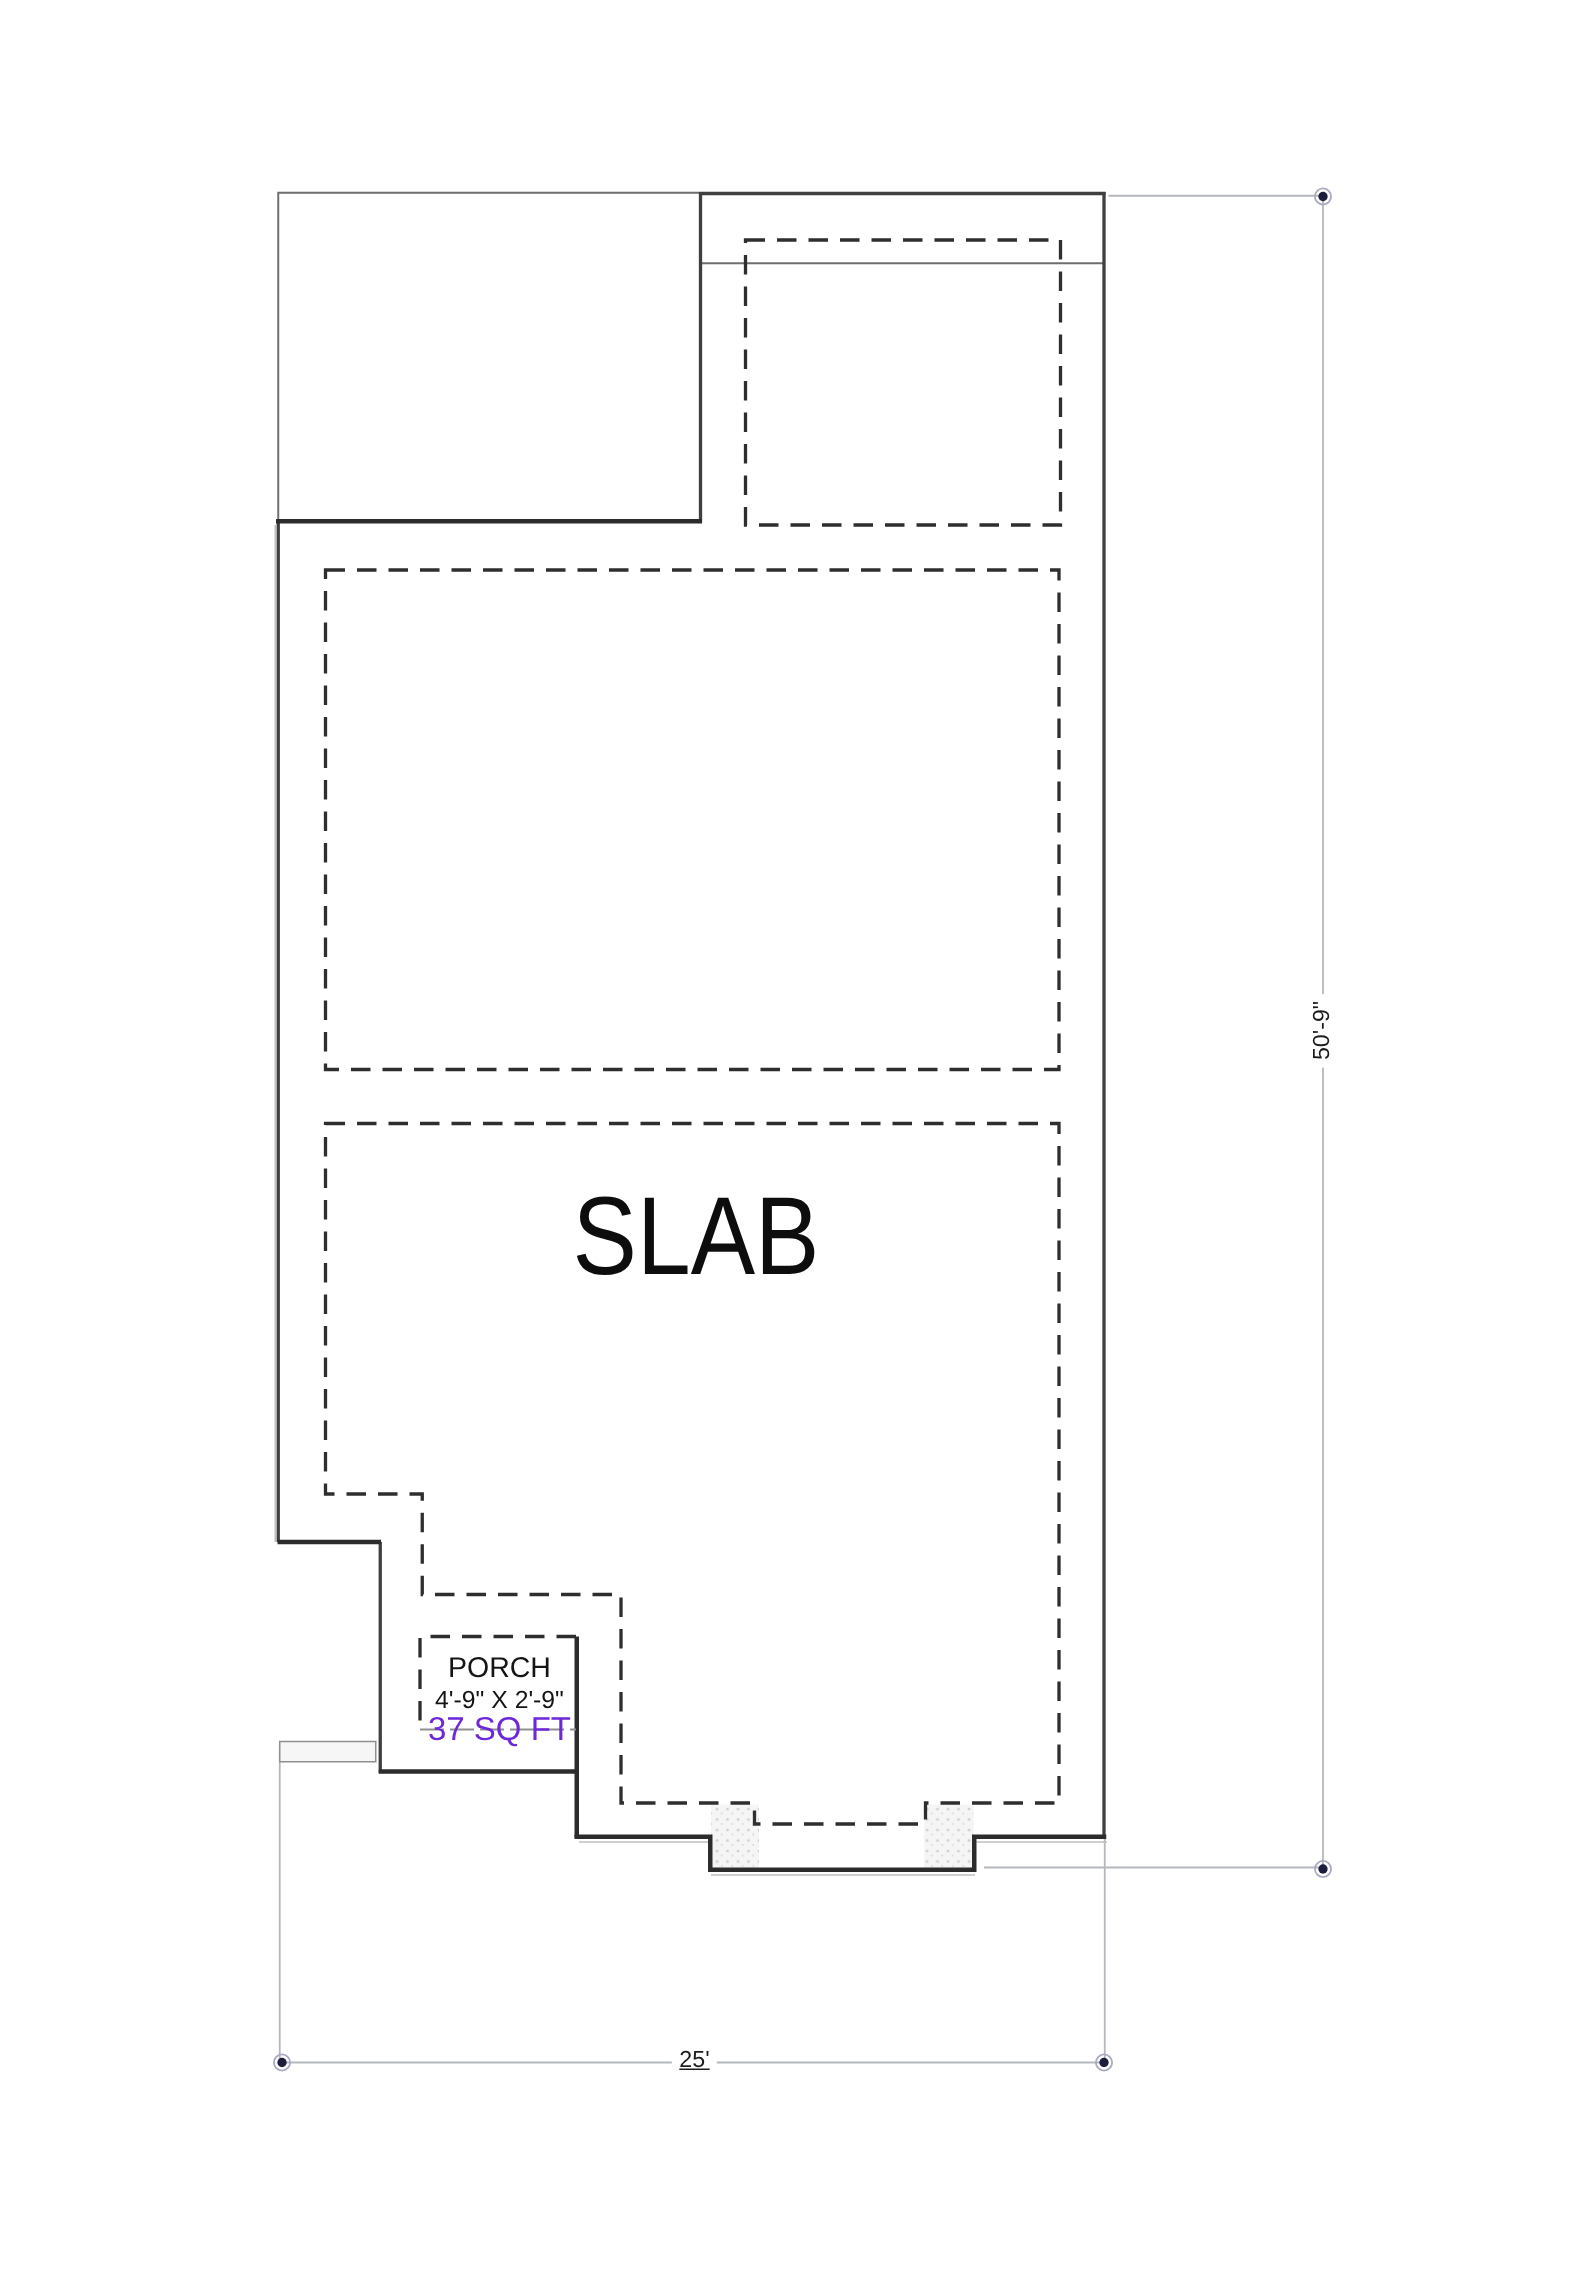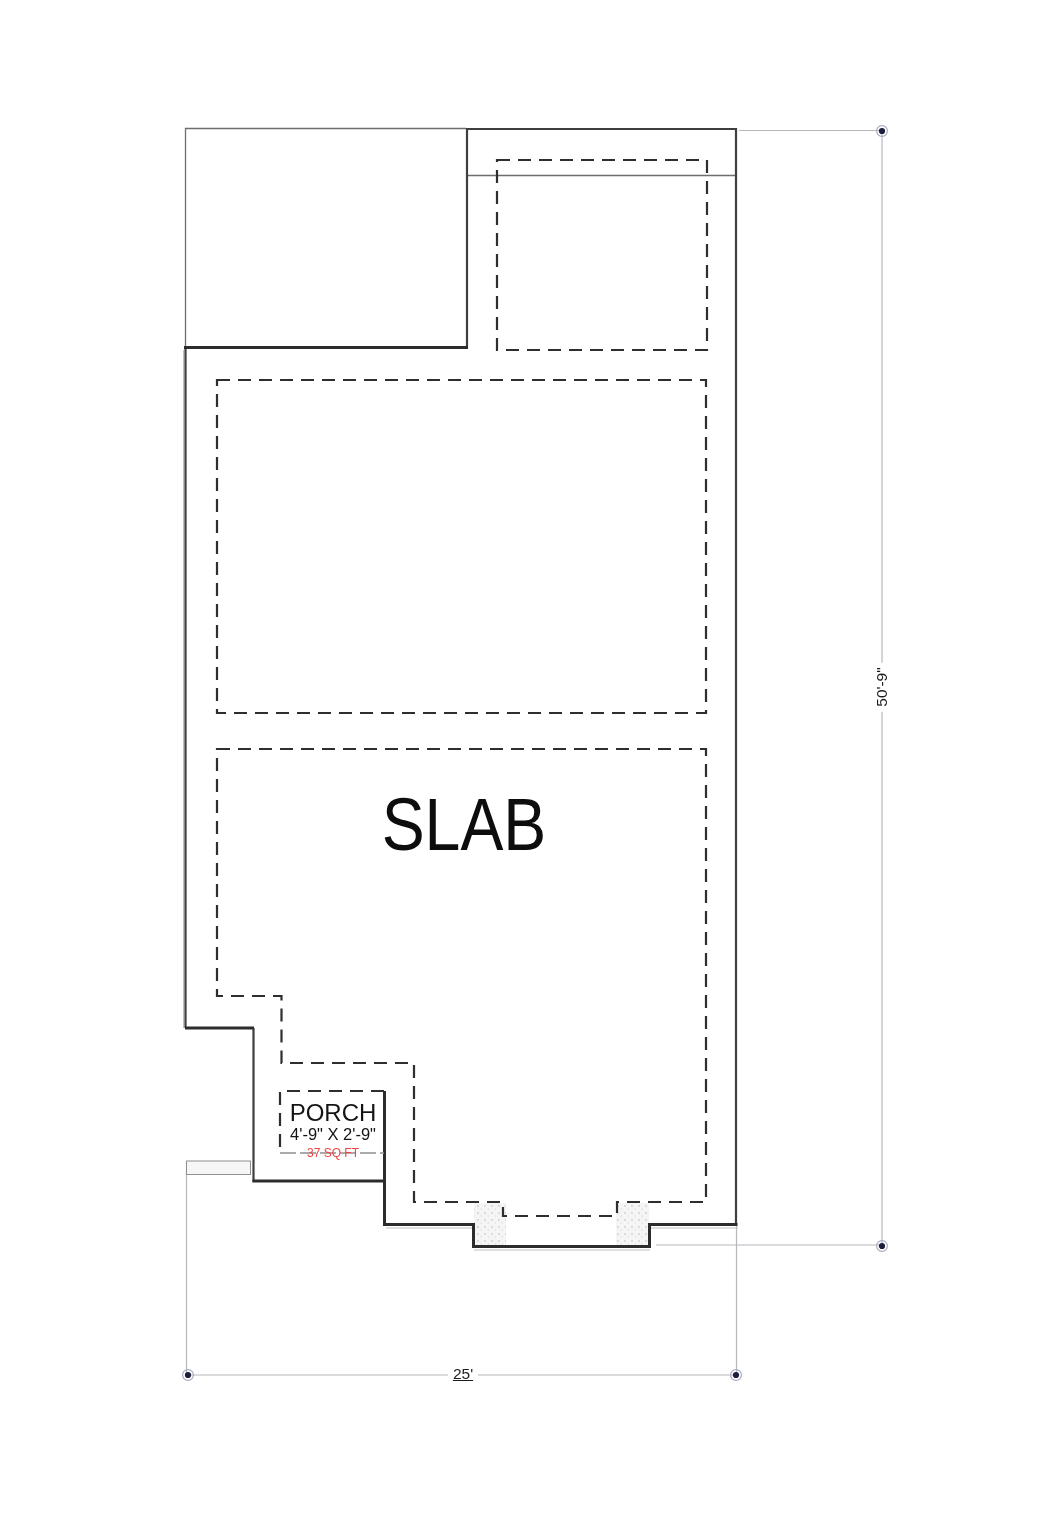--- a/index.html
+++ b/index.html
@@ -17,23 +17,23 @@
     white-space:nowrap;
     transform:translate(-50%,-50%);
   }
   .slab-label{
     left:464px;top:824px;
     font-size:74px;
     letter-spacing:0px;
     transform:translate(-50%,-50%) scaleX(0.87);
     color:#0d0d0d;
   }
-  .porch-label{left:333px;top:1113px;font-size:24px;color:#141414;}
+  .porch-label{left:333px;top:1113px;font-size:19px;color:#141414;}
   .porch-size{left:333px;top:1134px;font-size:16.5px;color:#141414;}
-  .porch-area{left:333px;top:1153px;font-size:12px;color:#ef4444;}
+  .porch-area{left:333px;top:1153px;font-size:22px;color:#6d28d9;}
   .dim-label{
     font-size:15.5px;color:#1c1c1c;
     background:#ffffff;
     padding:1px 5px;
   }
   .dim-right{left:882px;top:687px;transform:translate(-50%,-50%) rotate(-90deg);}
   .dim-bottom{left:463px;top:1374px;text-decoration:underline;}
 </style>
 </head>
 <body>

